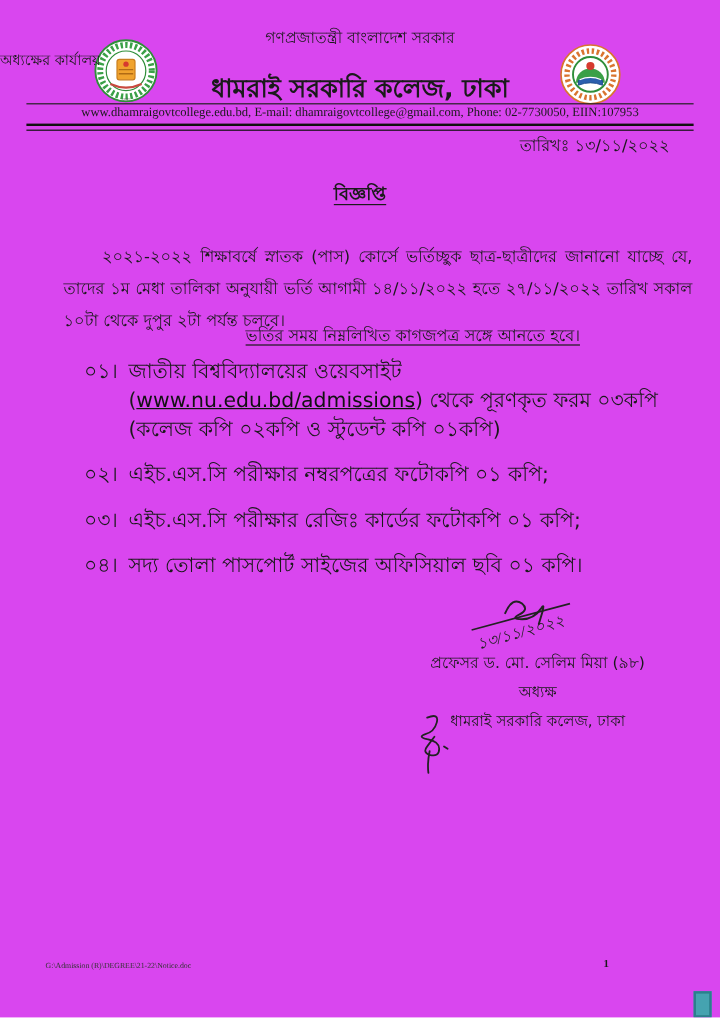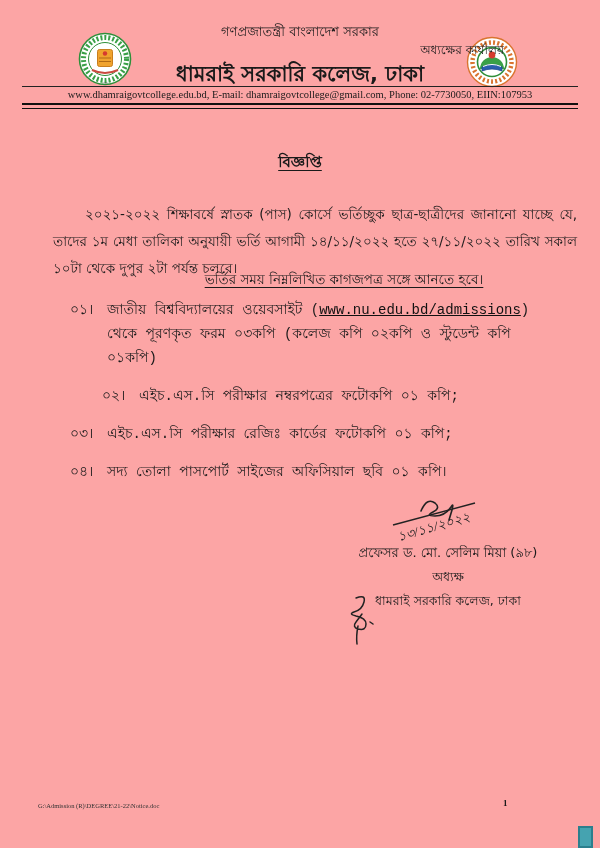--- a/index.html
+++ b/index.html
@@ -1,43 +1,43 @@
 <!DOCTYPE html>
 <html><head>
 <meta charset="utf-8">
 <style>
   html,body{margin:0;padding:0;background:#fff;}
   .page{
-    position:relative;width:600px;height:848px;background:#fca5a5;overflow:hidden;
+    position:relative;width:600px;height:848px;background:#d946ef;overflow:hidden;
     font-family:"Liberation Serif","DejaVu Sans",sans-serif;color:#1a1a1a;
   }
   .bn{font-family:"DejaVu Sans","Liberation Sans",sans-serif;}
   
   .seal{position:absolute;}
   .seal-left{left:78px;top:32px;}
   .seal-right{left:466px;top:36px;}
   .head-line1{position:absolute;left:0;top:22px;width:600px;text-align:center;font-size:13px;}
-  .head-line2{position:absolute;left:0;top:41px;width:504px;text-align:right;font-size:12px;}
+  .head-line2{position:absolute;left:0;top:41px;width:504px;text-align:left;font-size:12px;}
   .college-name{position:absolute;left:0;top:58px;width:600px;text-align:center;font-size:21px;font-weight:bold;}
   .rule-thin{position:absolute;left:22px;top:86px;width:556px;border-top:1px solid #222;}
   .contact-line{position:absolute;left:0;top:89px;width:600px;text-align:center;font-size:10.5px;font-family:"Liberation Serif",serif;}
   .rule-thick{position:absolute;left:22px;top:103px;width:556px;height:3px;border-top:2.5px solid #111;border-bottom:1.5px solid #111;}
   .date-line{position:absolute;right:42px;top:111px;font-size:13.5px;}
   
   .notice-title{position:absolute;left:0;top:150px;width:600px;text-align:center;font-size:15px;font-weight:bold;}
   .notice-title span{text-decoration:underline;text-underline-offset:3px;}
   .body-par{position:absolute;left:38px;top:186px;width:524px;font-size:13.5px;line-height:27px;text-align:justify;text-indent:32px;margin:15px;}
   .sec-heading{position:absolute;left:0;top:269px;width:600px;text-align:center;font-size:13.5px;padding-left:44px;}
   .sec-heading span{text-decoration:underline;text-underline-offset:3px;}
   
   .doc-list{position:absolute;left:70px;top:298px;width:496px;}
-  .doc-item{display:flex;margin-bottom:14px;font-size:14px;line-height:24px;font-family:Liberation Mono, monospace;}
+  .doc-item{display:flex;margin-bottom:14px;font-size:17px;line-height:24px;}
   .doc-item .num{width:37px;flex:0 0 37px;}
   .doc-item .txt{flex:1;}
-  .doc-item.gap2{margin-top:7px;margin-left:32px;}
+  .doc-item.gap2{margin-top:7px;}
   .weblink{text-decoration:underline;color:#111;cursor:pointer;}
   
   .sig-block{position:absolute;left:320px;top:495px;width:256px;text-align:center;}
   .sig-svg{display:block;margin:0 auto;}
   .sig-name{font-size:13px;font-weight:normal;margin-top:2px;}
   .sig-desig{font-size:12.5px;margin-top:4px;}
   .sig-inst{font-size:12.5px;margin-top:4px;}
   .scribble2{position:absolute;left:330px;top:592px;}
   
   .footer-path{position:absolute;left:38px;top:802px;font-size:6.5px;color:#333;font-family:"Liberation Serif",serif;}
@@ -76,20 +76,21 @@
   </div>
 
   <div class="head-line1 bn">গণপ্রজাতন্ত্রী বাংলাদেশ সরকার</div>
   <div class="head-line2 bn">অধ্যক্ষের কার্যালয়</div>
   <div class="college-name bn">ধামরাই সরকারি কলেজ, ঢাকা</div>
 
   <div class="rule-thin"></div>
   <div class="contact-line">www.dhamraigovtcollege.edu.bd, E-mail: dhamraigovtcollege@gmail.com, Phone: 02-7730050, EIIN:107953</div>
   <div class="rule-thick"></div>
 
+  <div class="date-line bn">তারিখঃ  ১৩/১১/২০২২</div>
 
   <div class="notice-title bn">
     <span>বিজ্ঞপ্তি</span>
   </div>
 
   <p class="body-par bn">২০২১-২০২২ শিক্ষাবর্ষে স্নাতক (পাস) কোর্সে ভর্তিচ্ছুক ছাত্র-ছাত্রীদের জানানো যাচ্ছে যে, তাদের ১ম মেধা তালিকা অনুযায়ী ভর্তি আগামী ১৪/১১/২০২২ হতে ২৭/১১/২০২২ তারিখ সকাল ১০টা থেকে দুপুর ২টা পর্যন্ত চলবে।</p>
 
   <div class="sec-heading bn">
     <span>ভর্তির সময় নিম্নলিখিত কাগজপত্র সঙ্গে আনতে হবে।</span>
   </div>

